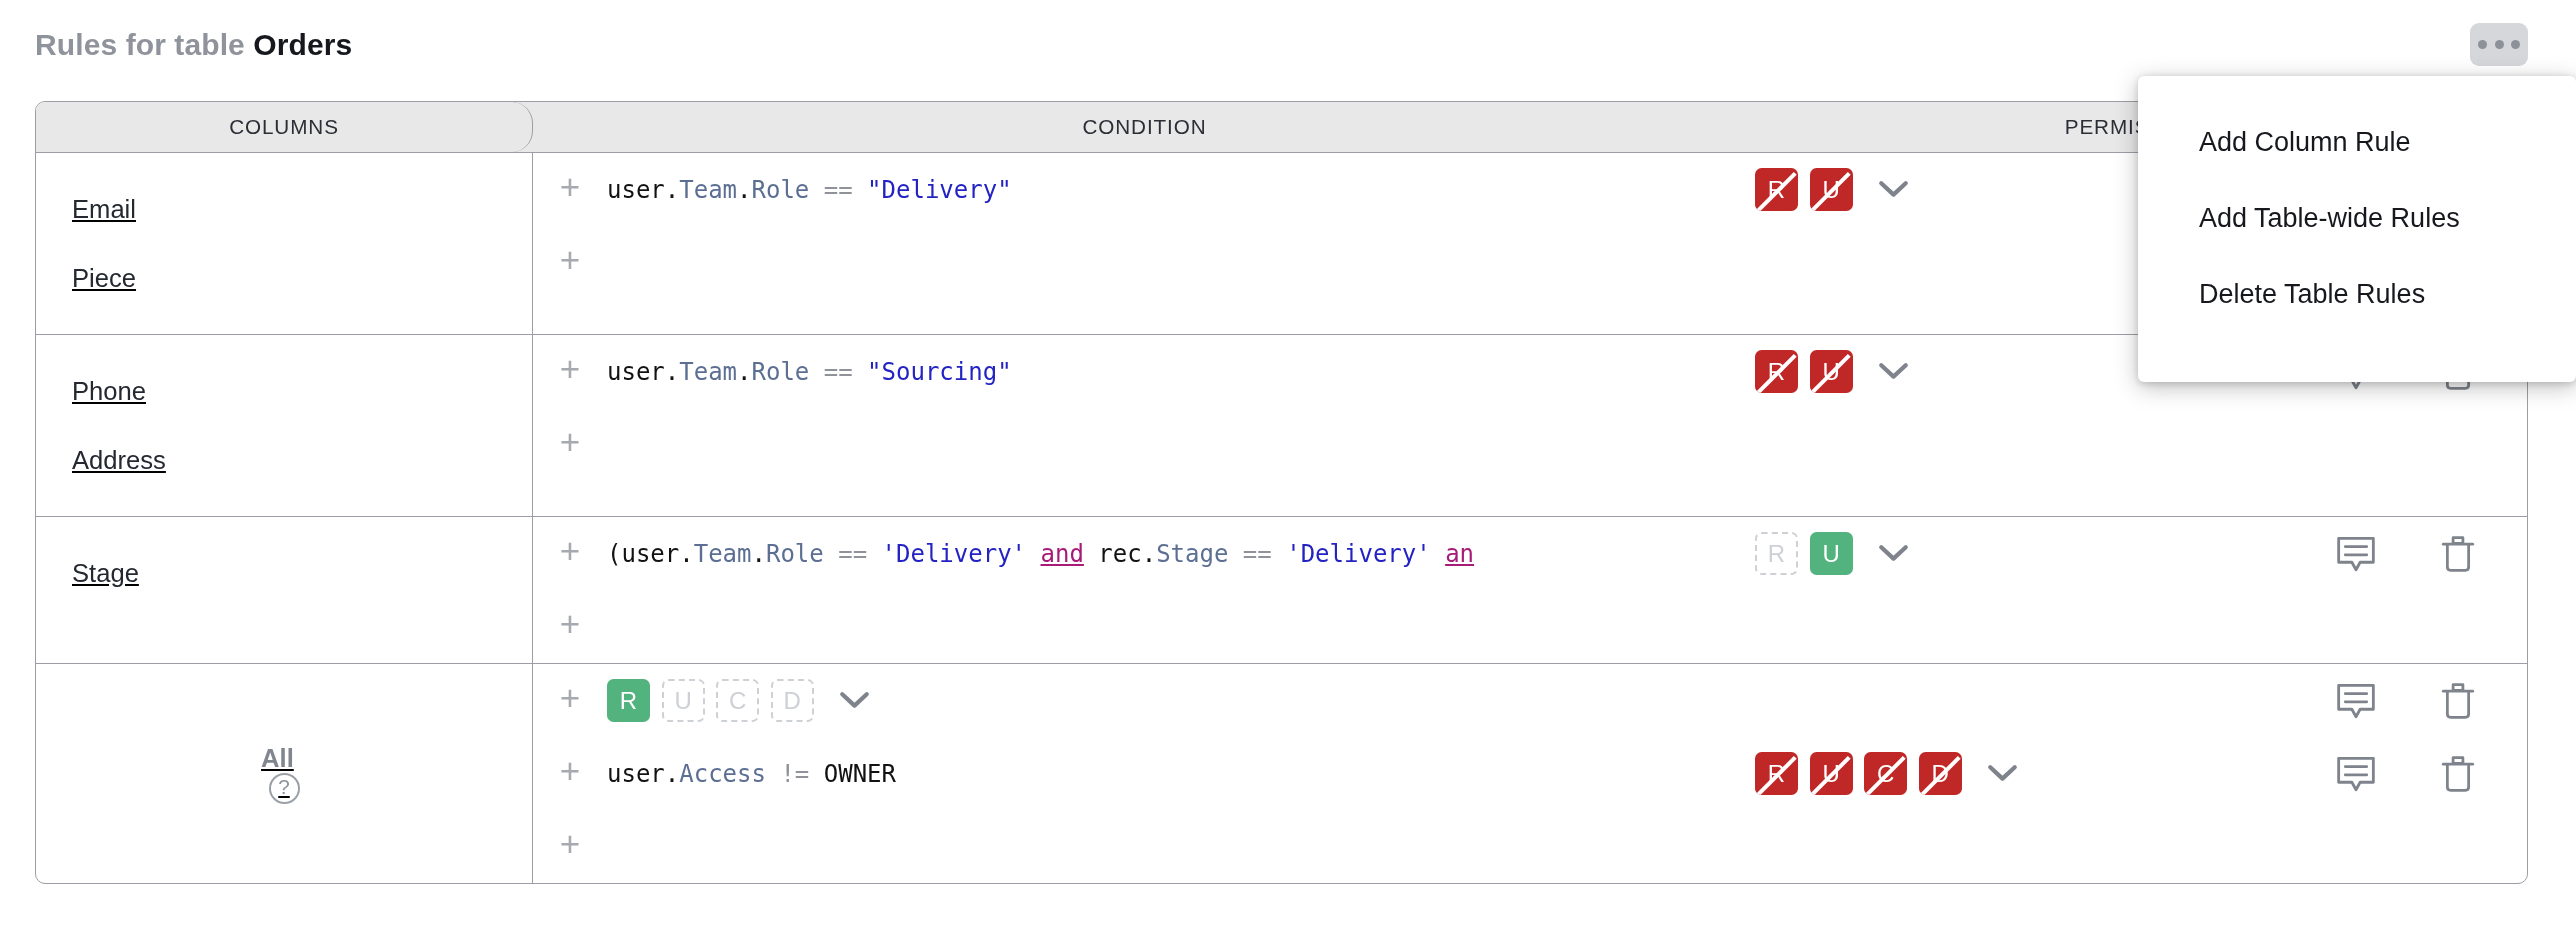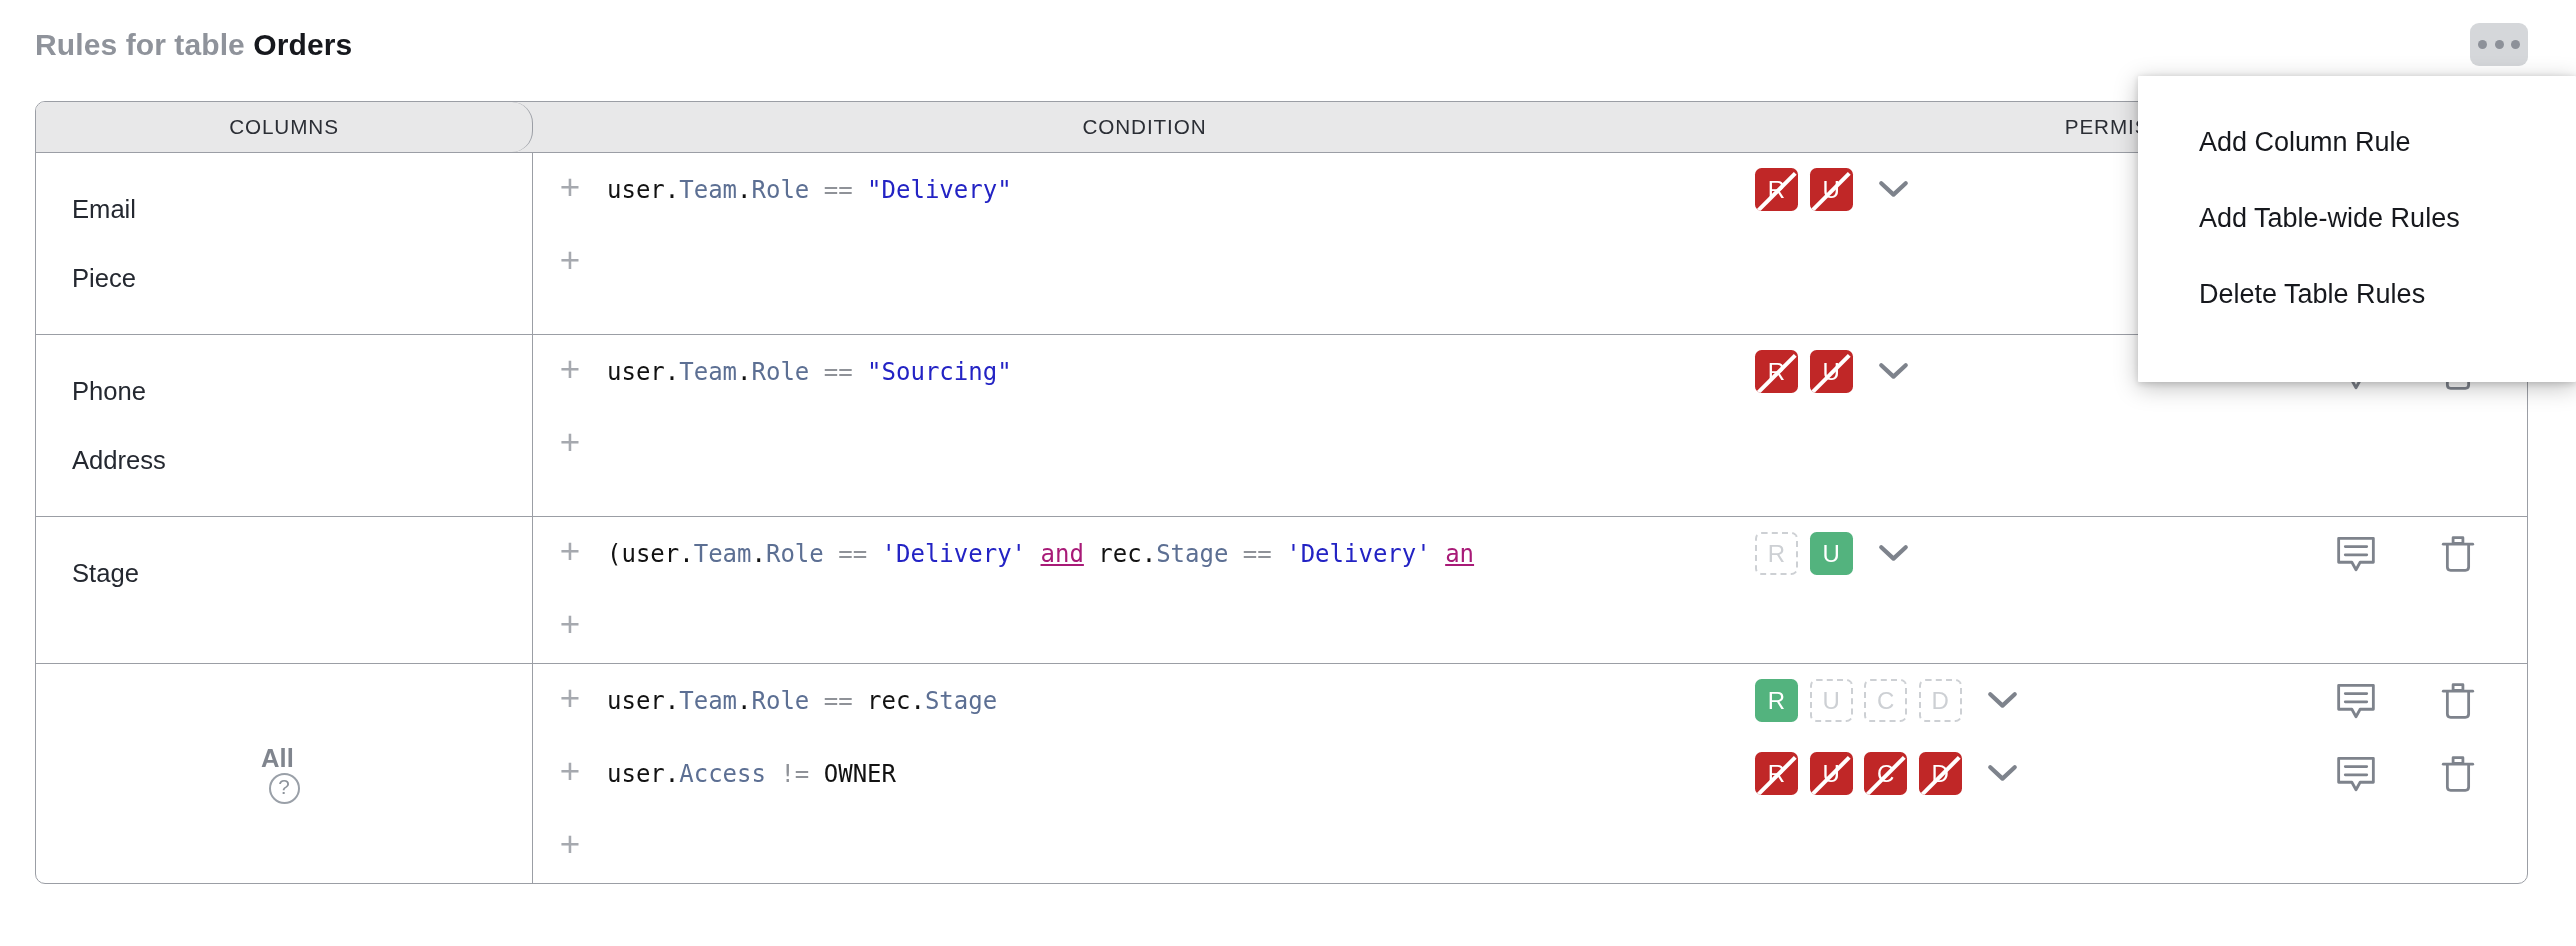--- a/index.html
+++ b/index.html
@@ -63,21 +63,21 @@
   .col-condition { width: 1223px; }
   .col-perms { flex: 1; }
 
   .trow { display: flex; border-bottom: 1.7px solid #9b9ea5; }
   .trow:last-child { border-bottom: none; }
 
   .cell-cols {
     width: 497px;
     border-right: 1.7px solid #9b9ea5;
     padding: 21.5px 0 21.5px 36px;
-    display: flex; flex-direction: column; justify-content: flex-start;
+    display: flex; flex-direction: column; justify-content: flex-start; text-decoration: underline;
   }
   .cell-cols.centered {
     align-items: center; justify-content: center;
     flex-direction: column; padding-left: 0;
   }
   .colname {
     font-size: 25.6px; color: #242830;
     line-height: 69px; height: 69px;
     white-space: nowrap;
   }
@@ -158,21 +158,21 @@
   .act svg { display: block; }
 
   .spacer { flex: 1; }
 
   
   .menu {
     position: absolute;
     left: 2138px; top: 76px;
     width: 438px; height: 306px;
     background: #ffffff;
-    border-radius: 1px;
+    border-radius: 6px;
     box-shadow: 0 5px 23px rgba(0,0,0,0.26), 0 1.7px 6.6px rgba(0,0,0,0.14);
     padding: 28px 0;
     z-index: 50;
   }
   .menu-item {
     height: 76px; display: flex; align-items: center;
     padding-left: 61px;
     font-size: 27px; color: #16181d;
     white-space: nowrap; cursor: pointer;
   }
@@ -319,21 +319,20 @@
           </div>
         </div>
         <div class="trow">
           <div class="cell-cols centered">
             <span class="all-label">All</span>
             <span class="help-icon">?</span>
           </div>
           <div class="cell-rest">
             <div class="rule-line">
               <div class="plus">+</div>
-              <div class="cond"><span class="tk-id">user</span><span class="tk-id">.</span><span class="tk-attr">Team</span><span class="tk-id">.</span><span class="tk-attr">Role</span><span class="tk-id">&nbsp;</span><span class="tk-op">==</span><span class="tk-id">&nbsp;</span><span class="tk-id">rec</span><span class="tk-id">.</span><span class="tk-attr">Stage</span></div>
               <div class="perms">
                 <div class="badge allow">R</div>
                 <div class="badge empty">U</div>
                 <div class="badge empty">C</div>
                 <div class="badge empty">D</div>
                 <div class="chev">
                   <svg width="31" height="21.5" viewBox="0 0 38 26" fill="none">
                     <path d="M4 5 L19 19 L34 5" stroke="#7e838c" stroke-width="5.2" stroke-linecap="round" stroke-linejoin="round"></path>
                   </svg>
                 </div>

